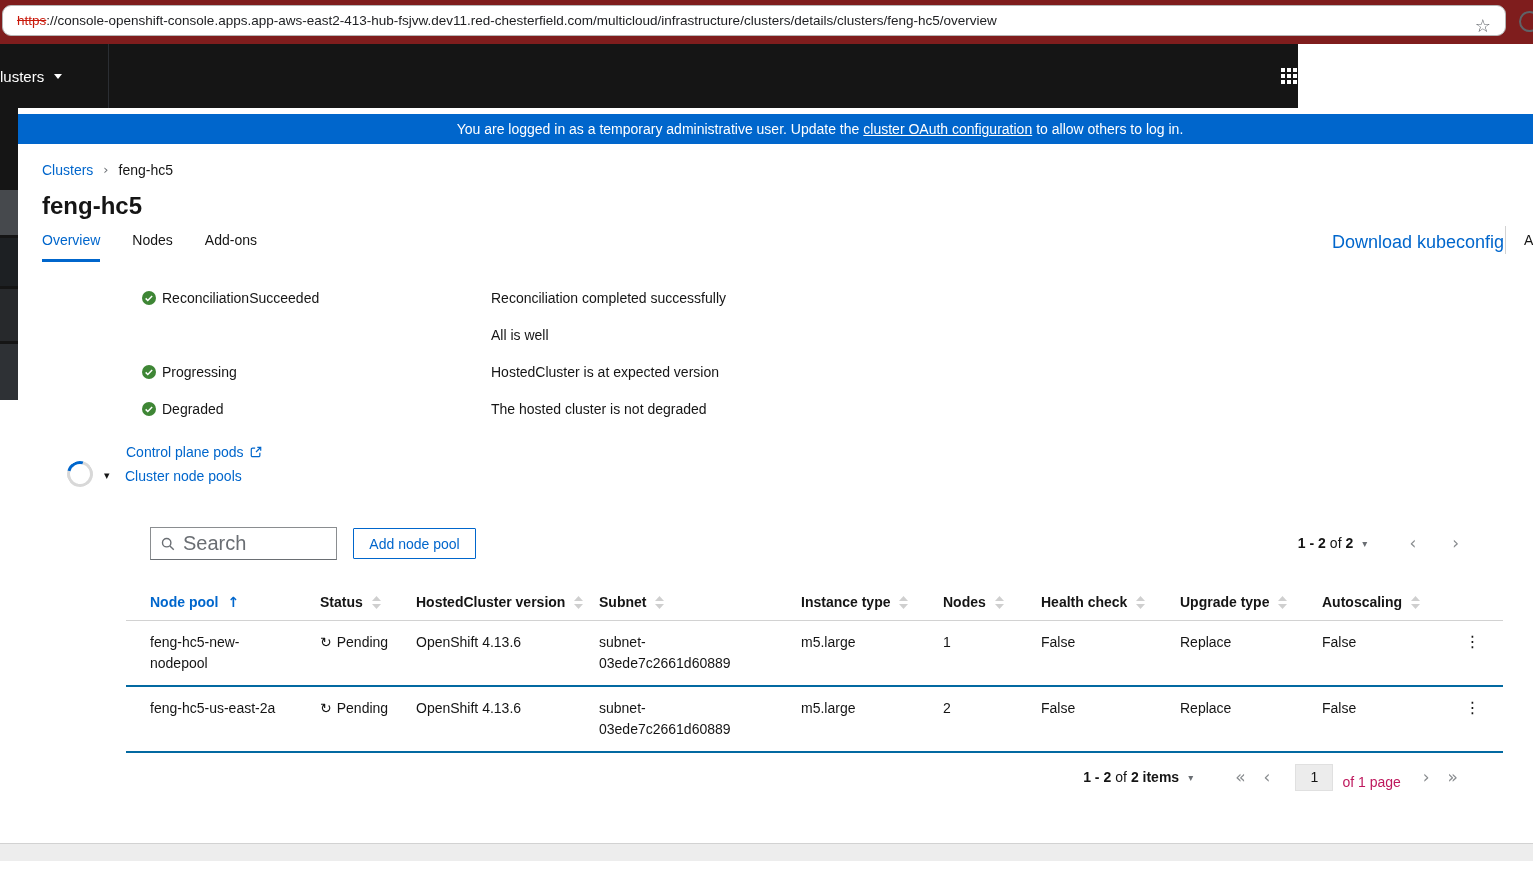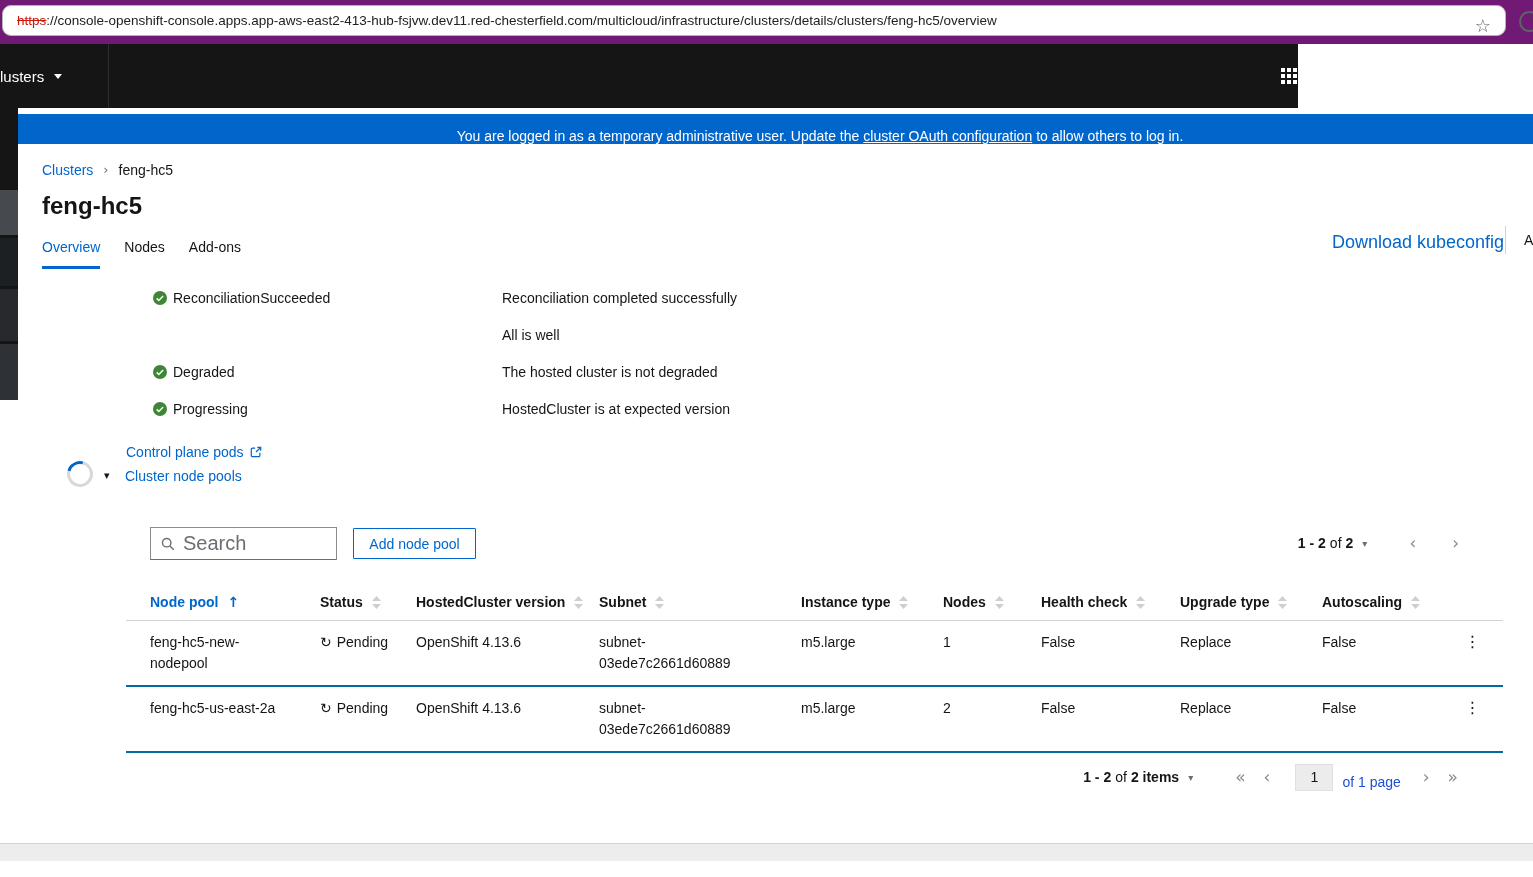--- a/index.html
+++ b/index.html
@@ -3,63 +3,63 @@
 <meta charset="utf-8">
 <style>
   * { margin:0; padding:0; box-sizing:border-box; }
   html,body { width:1533px; height:877px; }
   body { font-family:"Liberation Sans","DejaVu Sans",sans-serif; font-size:14px; color:#151515; background:#fff; }
   .glyph { font-family:"DejaVu Sans",sans-serif; }
   a { text-decoration:none; }
   .screen { position:relative; width:1533px; height:877px; overflow:hidden; background:#fff; }
 
   
-  .browser-bar { position:absolute; left:0; top:0; width:1533px; height:44px; background:#701a75; }
+  .browser-bar { position:absolute; left:0; top:0; width:1533px; height:44px; background:#7f1d1d; }
   .address-bar { position:absolute; left:2px; top:5px; width:1504px; height:31px; border:1px solid #b5b5b5; border-radius:9px; display:flex; align-items:center; padding:0 14px; background:#fff; }
   .url-text { font-size:13.5px; color:#202124; white-space:nowrap; overflow:hidden; }
   .url-scheme { color:var(--insecure-red,#c9190b); text-decoration:line-through; }
   .star-btn { position:absolute; right:14px; top:4px; font-size:18px; color:#5f6368; line-height:31px; cursor:pointer; }
   .browser-avatar { position:absolute; left:1519px; top:11px; width:21px; height:21px; border-radius:50%; border:2px solid #5f6368; }
 
   
   .masthead { position:absolute; left:0; top:44px; width:1298px; height:64px; background:var(--masthead-bg,#151515); color:#fff; }
   .mh-divider { position:absolute; left:108px; top:0; width:1px; height:64px; background:#2b2e33; }
   .cluster-selector { position:absolute; left:0; top:0; height:64px; display:flex; align-items:center; font-size:15px; color:#fff; cursor:pointer; }
   .caret-down-white { width:0; height:0; border-left:4px solid transparent; border-right:4px solid transparent; border-top:5px solid #fff; margin-left:10px; }
   .mh-icon { position:absolute; top:24px; cursor:pointer; }
   .mh-bell-count { position:absolute; left:1352px; top:25px; font-size:14px; color:#fff; }
   .mh-user { position:absolute; left:1512px; top:25px; font-size:15px; color:#fff; white-space:nowrap; }
 
   
-  .banner { position:absolute; left:18px; top:114px; width:1515px; height:30px; background:var(--banner-bg,#0066cc); color:#fff; display:flex; align-items:flex-end; justify-content:center; padding-left:89px; font-size:14px; white-space:nowrap; }
+  .banner { position:absolute; left:18px; top:114px; width:1515px; height:30px; background:var(--banner-bg,#0066cc); color:#fff; display:flex; align-items:center; justify-content:center; padding-left:89px; font-size:14px; white-space:nowrap; }
   .banner a { color:#fff; text-decoration:underline; margin:0 4px; }
 
   
   .left-strip { position:absolute; left:0; top:108px; width:18px; height:292px; background:#151515; }
   .strip-seg { position:absolute; left:0; width:18px; }
 
   
   .content { position:absolute; left:18px; top:144px; width:1515px; height:699px; background:#fff; }
 
   .breadcrumb { position:absolute; left:24px; top:18px; display:flex; align-items:flex-start; font-size:14px; }
   .breadcrumb .bc-link { color:var(--brand-blue,#0066cc); cursor:pointer; }
   .bc-sep { color:#6a6e73; margin:0 10px; font-size:13px; }
   .bc-current { color:#151515; }
 
   .page-title { position:absolute; left:24px; top:48px; font-size:24px; font-weight:600; color:#151515; }
 
   .dl-kubeconfig { position:absolute; left:1314px; top:88px; color:var(--brand-blue,#0066cc); font-size:18px; cursor:pointer; }
   .hdr-divider { position:absolute; left:1487px; top:82px; width:1px; height:28px; background:#d2d2d2; }
   .actions-btn { position:absolute; left:1506px; top:88px; font-size:14px; color:#151515; cursor:pointer; }
 
-  .tabs { position:absolute; left:24px; top:95px; display:flex; gap:24px; }
+  .tabs { position:absolute; left:24px; top:88px; display:flex; gap:32px; }
   .tab { font-size:14px; padding-bottom:11px; color:#151515; cursor:pointer; border-bottom:3px solid transparent; }
   .tab.active { color:var(--brand-blue,#0066cc); border-bottom-color:var(--brand-blue,#0066cc); }
 
-  .conditions { position:absolute; left:135px; top:146px; width:1200px; }
+  .conditions { position:absolute; left:124px; top:146px; width:1200px; }
   .cond-row { position:relative; height:37px; }
   .cond-left { display:flex; align-items:flex-start; gap:6px; }
   .cond-left svg { margin-top:1px; }
   .cond-name { font-size:14px; color:#151515; }
   .cond-msg { position:absolute; left:349px; top:0; font-size:14px; color:#151515; }
 
   .cp-link { position:absolute; left:108px; top:300px; display:flex; align-items:center; gap:6px; color:var(--brand-blue,#0066cc); font-size:14px; cursor:pointer; }
 
   .np-spinner { position:absolute; left:49px; top:317px; width:26px; height:26px; border-radius:50%; border:3px solid #d8d8d8; border-top-color:var(--brand-blue,#0066cc); transform:rotate(-30deg); }
   .np-caret { position:absolute; left:86px; top:325px; font-size:11px; color:#151515; cursor:pointer; }
@@ -92,21 +92,21 @@
   .status-cell { display:flex; align-items:flex-start; gap:5px; }
   .pending-icon { font-size:14px; color:#151515; }
   .kebab-btn { background:none; border:none; font-size:16px; color:#151515; cursor:pointer; padding:0 4px; font-family:"DejaVu Sans",sans-serif; }
   td.kebab-cell { text-align:center; }
 
   
   .pag-bottom { position:absolute; right:75px; top:618px; height:30px; display:flex; align-items:center; font-size:14px; }
   .pag-bottom .nav-first { margin-left:42px; }
   .pag-bottom .nav-prev { margin-left:18px; }
   .page-input { margin-left:25px; width:38px; height:27px; background:#ececec; border:1px solid #e0e0e0; text-align:center; font-size:14px; font-family:inherit; color:#151515; }
-  .page-label { margin-left:9px; color:#1d4ed8;margin-top:9px; }
+  .page-label { margin-left:9px; color:#be185d;margin-top:9px; }
   .pag-bottom .nav-next { margin-left:22px; }
   .pag-bottom .nav-last { margin-left:18px; }
 
   
   .bg-band { position:absolute; left:0; top:843px; width:1533px; height:18px; background:#ededed; border-top:1px solid #d2d2d2; }
   .next-card { position:absolute; left:0; top:861px; width:1533px; height:16px; background:#fff; }
 </style>
 </head>
 <body>
 
@@ -203,33 +203,33 @@
       </div>
       <div class="cond-row">
         <span class="cond-msg">All is well</span>
       </div>
       <div class="cond-row">
         <div class="cond-left">
           <svg width="14" height="14" viewBox="0 0 16 16">
               <circle cx="8" cy="8" r="8" fill="#3e8635"></circle>
               <path d="M4.2 8.4l2.4 2.4 5-5.2" stroke="#fff" stroke-width="1.7" fill="none"></path>
             </svg>
-          <span class="cond-name">Degraded</span>
+          <span class="cond-name">Progressing</span>
         </div>
-        <span class="cond-msg">The hosted cluster is not degraded</span>
+        <span class="cond-msg">HostedCluster is at expected version</span>
       </div>
       <div class="cond-row">
         <div class="cond-left">
           <svg width="14" height="14" viewBox="0 0 16 16">
               <circle cx="8" cy="8" r="8" fill="#3e8635"></circle>
               <path d="M4.2 8.4l2.4 2.4 5-5.2" stroke="#fff" stroke-width="1.7" fill="none"></path>
             </svg>
-          <span class="cond-name">Progressing</span>
+          <span class="cond-name">Degraded</span>
         </div>
-        <span class="cond-msg">HostedCluster is at expected version</span>
+        <span class="cond-msg">The hosted cluster is not degraded</span>
       </div>
     </div>
 
     <div class="cp-link">
       <span>Control plane pods</span>
       <svg width="12" height="12" viewBox="0 0 14 14">
         <path d="M6 2.5H3A1.5 1.5 0 0 0 1.5 4v7A1.5 1.5 0 0 0 3 12.5h7A1.5 1.5 0 0 0 11.5 11V8" fill="none" stroke="#0066cc" stroke-width="1.4"></path>
         <path d="M8.5 1.5h4v4" fill="none" stroke="#0066cc" stroke-width="1.4"></path>
         <path d="M12.3 1.7L7 7" stroke="#0066cc" stroke-width="1.4"></path>
       </svg>

